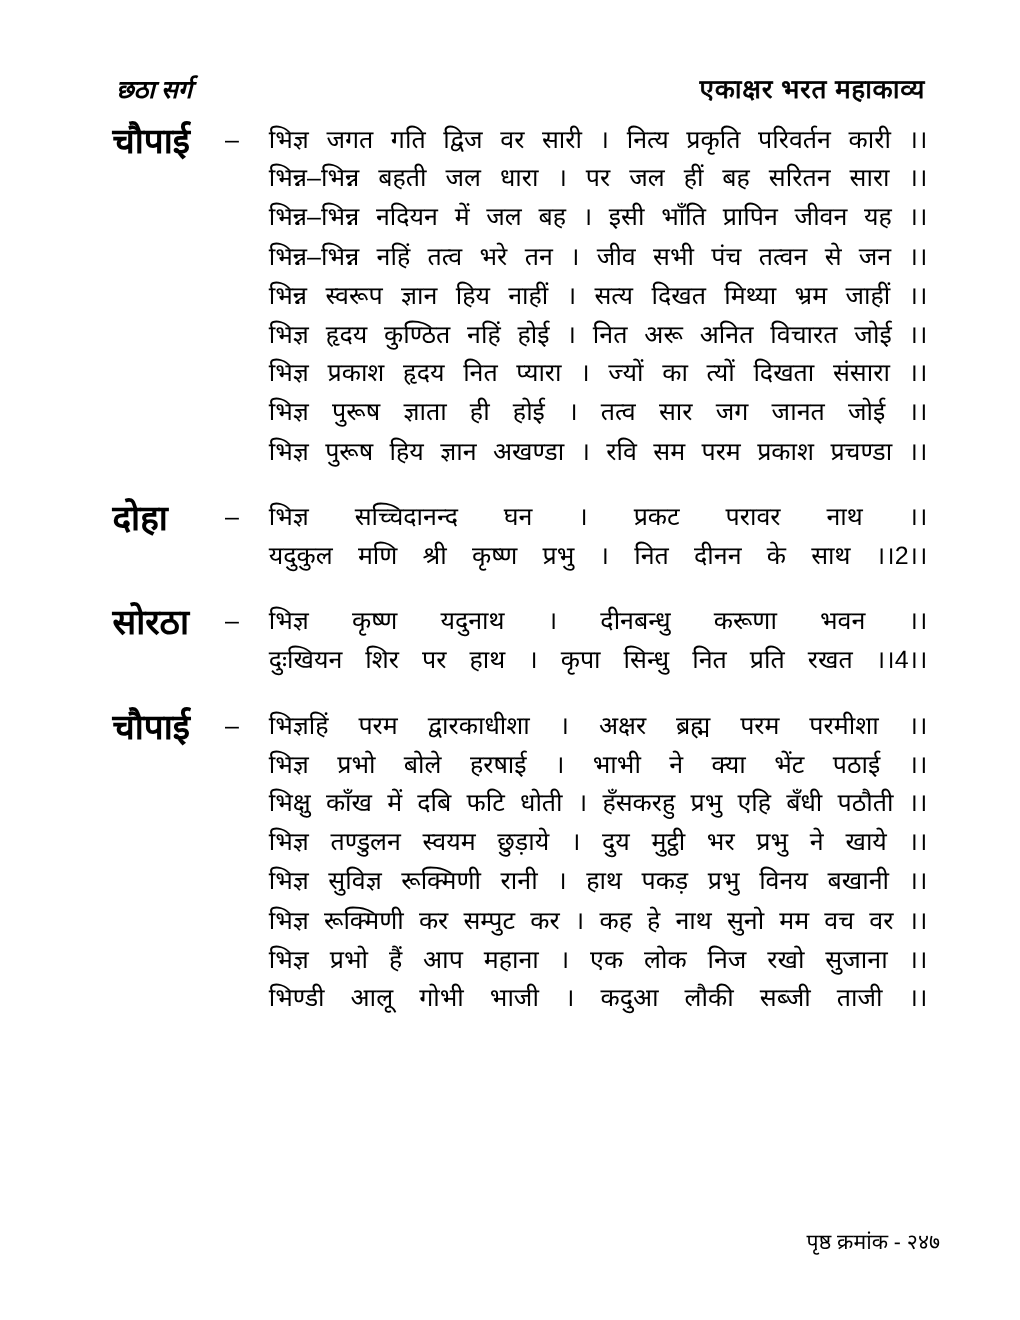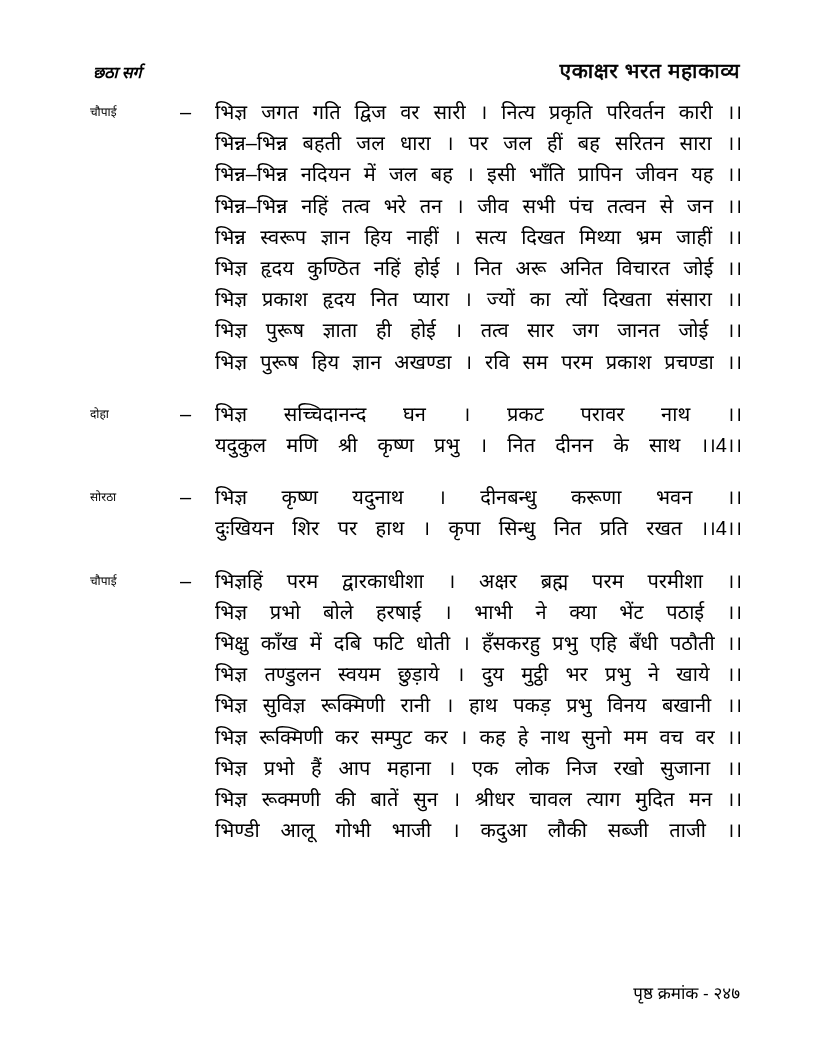--- a/index.html
+++ b/index.html
@@ -13,55 +13,55 @@
   }
   .page{position:absolute;inset:0;background:#ffffff;}
 
   
   .running-header{
     position:absolute;left:93px;right:76px;top:56px;
     display:flex;justify-content:space-between;align-items:baseline;
   }
   .chapter-label{
     font-family:"Liberation Serif","DejaVu Serif",serif;
-    font-style:italic;font-size:16px;font-weight:600;
+    font-style:italic;font-size:20px;font-weight:600;
   }
   .book-title{
     font-size:21px;font-weight:normal;
     letter-spacing:0.5px;
     -webkit-text-stroke:0.6px #000;
   }
 
   
   .content{
     position:absolute;left:90px;right:74px;top:97px;
   }
   .section{
     display:grid;
     grid-template-columns:90px 35px 1fr;
     align-items:start;
     margin-bottom:21px;
   }
   .label{
-    font-size:12px;line-height:31.2px;font-weight:400;
+    font-size:28px;line-height:31.2px;font-weight:700;
   }
   .dash{
     font-size:20px;line-height:31.2px;
   }
   .lines{min-width:0;}
   .verse-line{
     font-size:20px;line-height:31.2px;
     white-space:normal;
     text-align:justify;
     text-align-last:justify;
   }
 
   
   .footer{
-    position:absolute;right:76px;top:981px;
+    position:absolute;right:64px;top:981px;
     font-size:17px;font-weight:500;
   }
 </style>
 </head>
 <body>
 
 <div class="page">
 
   <div class="running-header">
     <span class="chapter-label">छठा सर्ग</span>
@@ -83,21 +83,21 @@
           <div class="verse-line">भिज्ञ प्रकाश हृदय नित प्यारा । ज्यों का त्यों दिखता संसारा ।।</div>
           <div class="verse-line">भिज्ञ पुरूष ज्ञाता ही होई । तत्व सार जग जानत जोई ।।</div>
           <div class="verse-line">भिज्ञ पुरूष हिय ज्ञान अखण्डा । रवि सम परम प्रकाश प्रचण्डा ।।</div>
         </div>
       </div>
       <div class="section">
         <div class="label">दोहा</div>
         <div class="dash">–</div>
         <div class="lines">
           <div class="verse-line">भिज्ञ सच्चिदानन्द घन । प्रकट परावर नाथ ।।</div>
-          <div class="verse-line">यदुकुल मणि श्री कृष्ण प्रभु । नित दीनन के साथ ।।4।।</div>
+          <div class="verse-line">यदुकुल मणि श्री कृष्ण प्रभु । नित दीनन के साथ ।।2।।</div>
         </div>
       </div>
       <div class="section">
         <div class="label">सोरठा</div>
         <div class="dash">–</div>
         <div class="lines">
           <div class="verse-line">भिज्ञ कृष्ण यदुनाथ । दीनबन्धु करूणा भवन ।।</div>
           <div class="verse-line">दुःखियन शिर पर हाथ । कृपा सिन्धु नित प्रति रखत ।।4।।</div>
         </div>
       </div>
@@ -105,21 +105,20 @@
         <div class="label">चौपाई</div>
         <div class="dash">–</div>
         <div class="lines">
           <div class="verse-line">भिज्ञहिं परम द्वारकाधीशा । अक्षर ब्रह्म परम परमीशा ।।</div>
           <div class="verse-line">भिज्ञ प्रभो बोले हरषाई । भाभी ने क्या भेंट पठाई ।।</div>
           <div class="verse-line">भिक्षु काँख में दबि फटि धोती । हँसकरहु प्रभु एहि बँधी पठौती ।।</div>
           <div class="verse-line">भिज्ञ तण्डुलन स्वयम छुड़ाये । दुय मुट्ठी भर प्रभु ने खाये ।।</div>
           <div class="verse-line">भिज्ञ सुविज्ञ रूक्मिणी रानी । हाथ पकड़ प्रभु विनय बखानी ।।</div>
           <div class="verse-line">भिज्ञ रूक्मिणी कर सम्पुट कर । कह हे नाथ सुनो मम वच वर ।।</div>
           <div class="verse-line">भिज्ञ प्रभो हैं आप महाना । एक लोक निज रखो सुजाना ।।</div>
-          <div class="verse-line">भिज्ञ रूक्मणी की बातें सुन । श्रीधर चावल त्याग मुदित मन ।।</div>
           <div class="verse-line">भिण्डी आलू गोभी भाजी । कदुआ लौकी सब्जी ताजी ।।</div>
         </div>
       </div>
     </div>
 
   <div class="footer">पृष्ठ क्रमांक - २४७</div>
 
 </div>
 
 </body></html>

